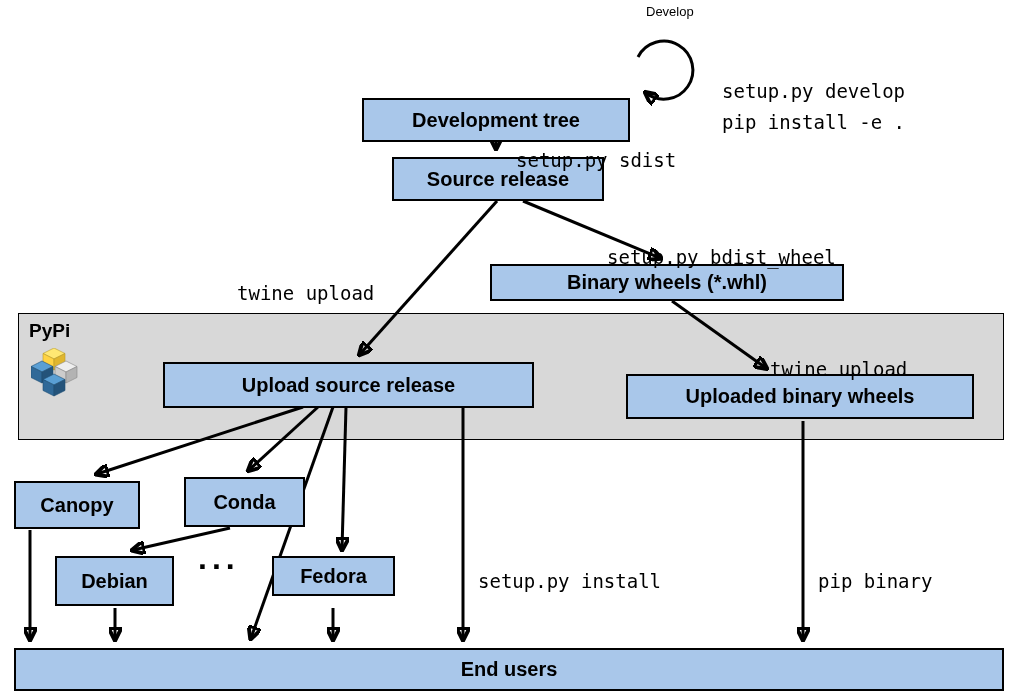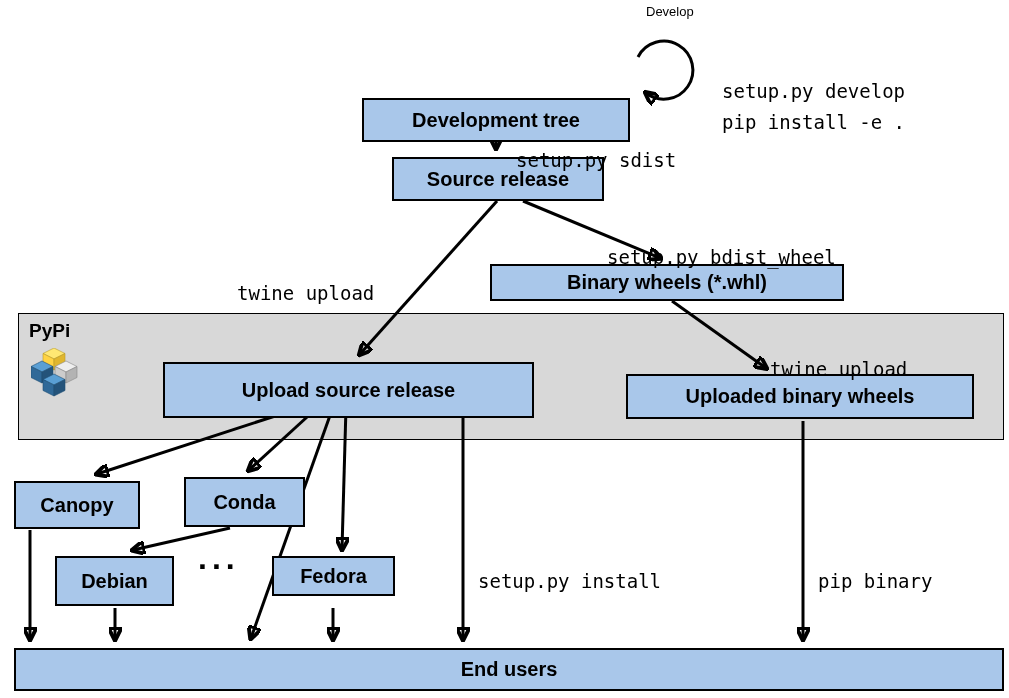--- a/index.html
+++ b/index.html
@@ -83,21 +83,21 @@
     <path d="M 30 530 L 30 639" marker-end="url(#ah)"></path>
     <path d="M 115 608 L 115 639" marker-end="url(#ah)"></path>
     <path d="M 333 608 L 333 639" marker-end="url(#ah)"></path>
     <path d="M 463 407 L 463 639" marker-end="url(#ah)"></path>
     <path d="M 803 421 L 803 639" marker-end="url(#ah)"></path>
   </svg>
 
   <div class="node" style="left:362px; top:54px; width:268px; height:44px;margin-top:44px;">Development tree</div>
   <div class="node" style="left:392px; top:157px; width:212px; height:44px;">Source release</div>
   <div class="node" style="left:490px; top:264px; width:354px; height:37px;">Binary wheels (*.whl)</div>
-  <div class="node" style="left:163px; top:362px; width:371px; height:56px;">Upload source release</div>
+  <div class="node" style="left:163px; top:362px; width:371px; height:46px;">Upload source release</div>
   <div class="node" style="left:626px; top:374px; width:348px; height:45px;">Uploaded binary wheels</div>
   <div class="node" style="left:14px; top:481px; width:126px; height:48px;">Canopy</div>
   <div class="node" style="left:184px; top:477px; width:121px; height:50px;">Conda</div>
   <div class="node" style="left:55px; top:556px; width:119px; height:50px;">Debian</div>
   <div class="node" style="left:272px; top:556px; width:123px; height:40px;">Fedora</div>
   <div class="node" style="left:14px; top:648px; width:990px; height:43px;">End users</div>
 
   <div class="plain" style="left:646px; top:4px;">Develop</div>
   <div class="code" style="left:722px; top:52px;">setup.py develop</div>
   <div class="code" style="left:722px; top:83px;">pip install -e .</div>

